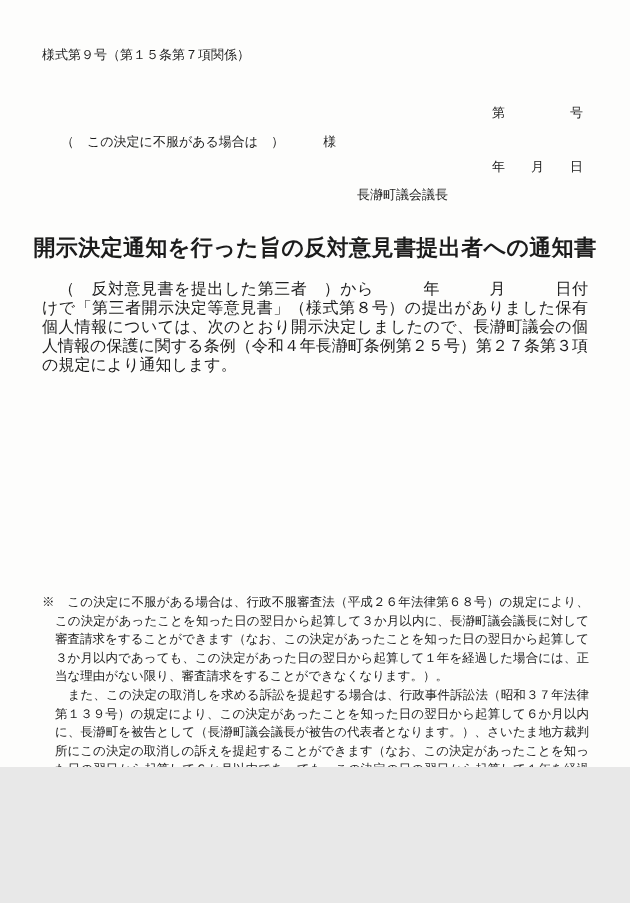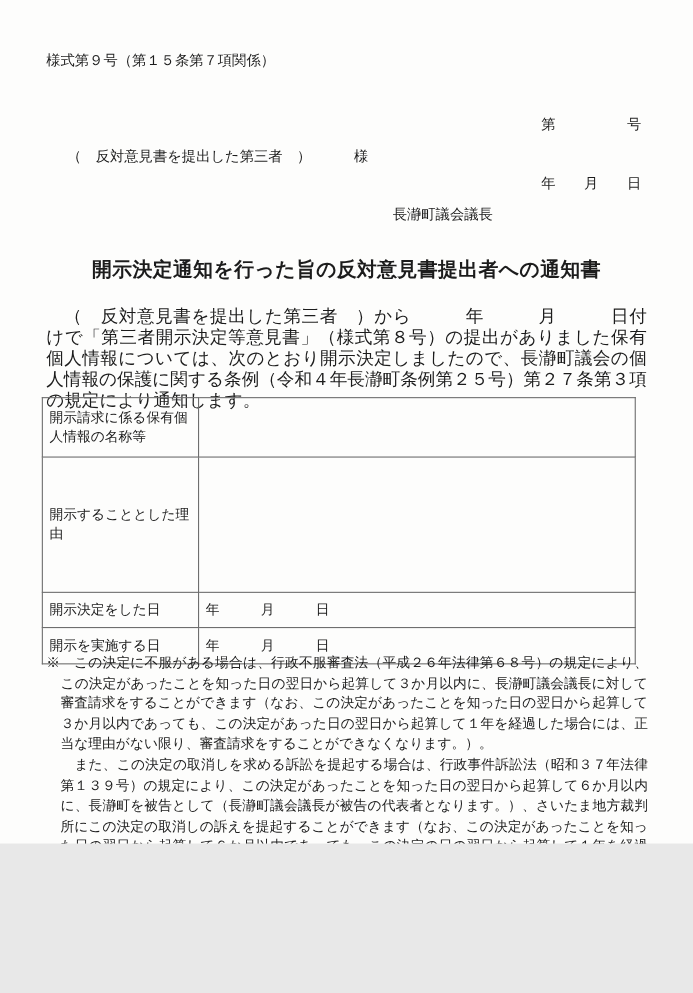--- a/index.html
+++ b/index.html
@@ -24,21 +24,21 @@
     position:absolute;left:61px;top:133px;
     font-size:13px;white-space:pre;
   }
   .sender{
     position:absolute;left:357px;top:186px;
     font-size:13px;white-space:pre;
   }
   .doc-title{
     position:absolute;left:0;top:233px;width:100%;
     margin:0;text-align:center;
-    font-size:18px;font-weight:bold;letter-spacing:0.4px;
+    font-size:22px;font-weight:bold;letter-spacing:0.4px;
   }
   .body-par{
     position:absolute;left:42px;top:279px;width:546px;
     margin:0;font-size:16px;line-height:19px;
     text-align:justify;text-justify:inter-ideograph;
   }
   .dtable{
     position:absolute;left:38px;top:361px;width:540px;
     border-collapse:collapse;table-layout:fixed;
     font-size:12.5px;
@@ -67,47 +67,27 @@
 
 <div class="sheet">
 
   <div class="form-number">様式第９号（第１５条第７項関係）</div>
 
   <div class="doc-meta">
     <div>第　　　　　号</div>
     <div>年　　月　　日</div>
   </div>
 
-  <div class="addressee">（　反対意見書を提出した第三者　）　　　様</div>
+  <div class="addressee">（　この決定に不服がある場合は　）　　　様</div>
 
   <div class="sender">長瀞町議会議長</div>
 
   <h1 class="doc-title">開示決定通知を行った旨の反対意見書提出者への通知書</h1>
 
   <p class="body-par">　（　反対意見書を提出した第三者　）から　　　年　　　月　　　日付けで「第三者開示決定等意見書」（様式第８号）の提出がありました保有個人情報については、次のとおり開示決定しましたので、長瀞町議会の個人情報の保護に関する条例（令和４年長瀞町条例第２５号）第２７条第３項の規定により通知します。</p>
 
-  <table class="dtable">
-    <tbody>
-      <tr class="row-name">
-        <td class="col-label">開示請求に係る保有個人情報の名称等</td>
-        <td class="col-value"></td>
-      </tr>
-      <tr class="row-reason">
-        <td class="col-label">開示することとした理由</td>
-        <td class="col-value"></td>
-      </tr>
-      <tr class="row-decided">
-        <td class="col-label">開示決定をした日</td>
-        <td class="col-value date-cell">年　　　月　　　日</td>
-      </tr>
-      <tr class="row-implement">
-        <td class="col-label">開示を実施する日</td>
-        <td class="col-value date-cell">年　　　月　　　日</td>
-      </tr>
-    </tbody>
-  </table>
 
   <div class="notes">
     <p class="p1">※　この決定に不服がある場合は、行政不服審査法（平成２６年法律第６８号）の規定により、この決定があったことを知った日の翌日から起算して３か月以内に、長瀞町議会議長に対して審査請求をすることができます（なお、この決定があったことを知った日の翌日から起算して３か月以内であっても、この決定があった日の翌日から起算して１年を経過した場合には、正当な理由がない限り、審査請求をすることができなくなります。）。</p>
     <p class="p2">　また、この決定の取消しを求める訴訟を提起する場合は、行政事件訴訟法（昭和３７年法律第１３９号）の規定により、この決定があったことを知った日の翌日から起算して６か月以内に、長瀞町を被告として（長瀞町議会議長が被告の代表者となります。）、さいたま地方裁判所にこの決定の取消しの訴えを提起することができます（なお、この決定があったことを知った日の翌日から起算して６か月以内であっても、この決定の日の翌日から起算して１年を経過した場合には、正当な理由がない限り、この決定の取消しの訴えを提起することができなくなります。）。ただし、前記の審査請求をした場合には、当該審査請求に対する裁決があったことを知った日の翌日から起算して６か月以内に、この決定の取消しの訴えを提起することができます。（なお、当該審査請求に対する裁決があったことを知った日の翌日から起算して６か月以内であっても、当該裁決の日の翌日から起算して１年を経過するとこの決定の取消しの訴えを提起することができなくなります。）</p>
   </div>
 
 </div>
 
 </body></html>

